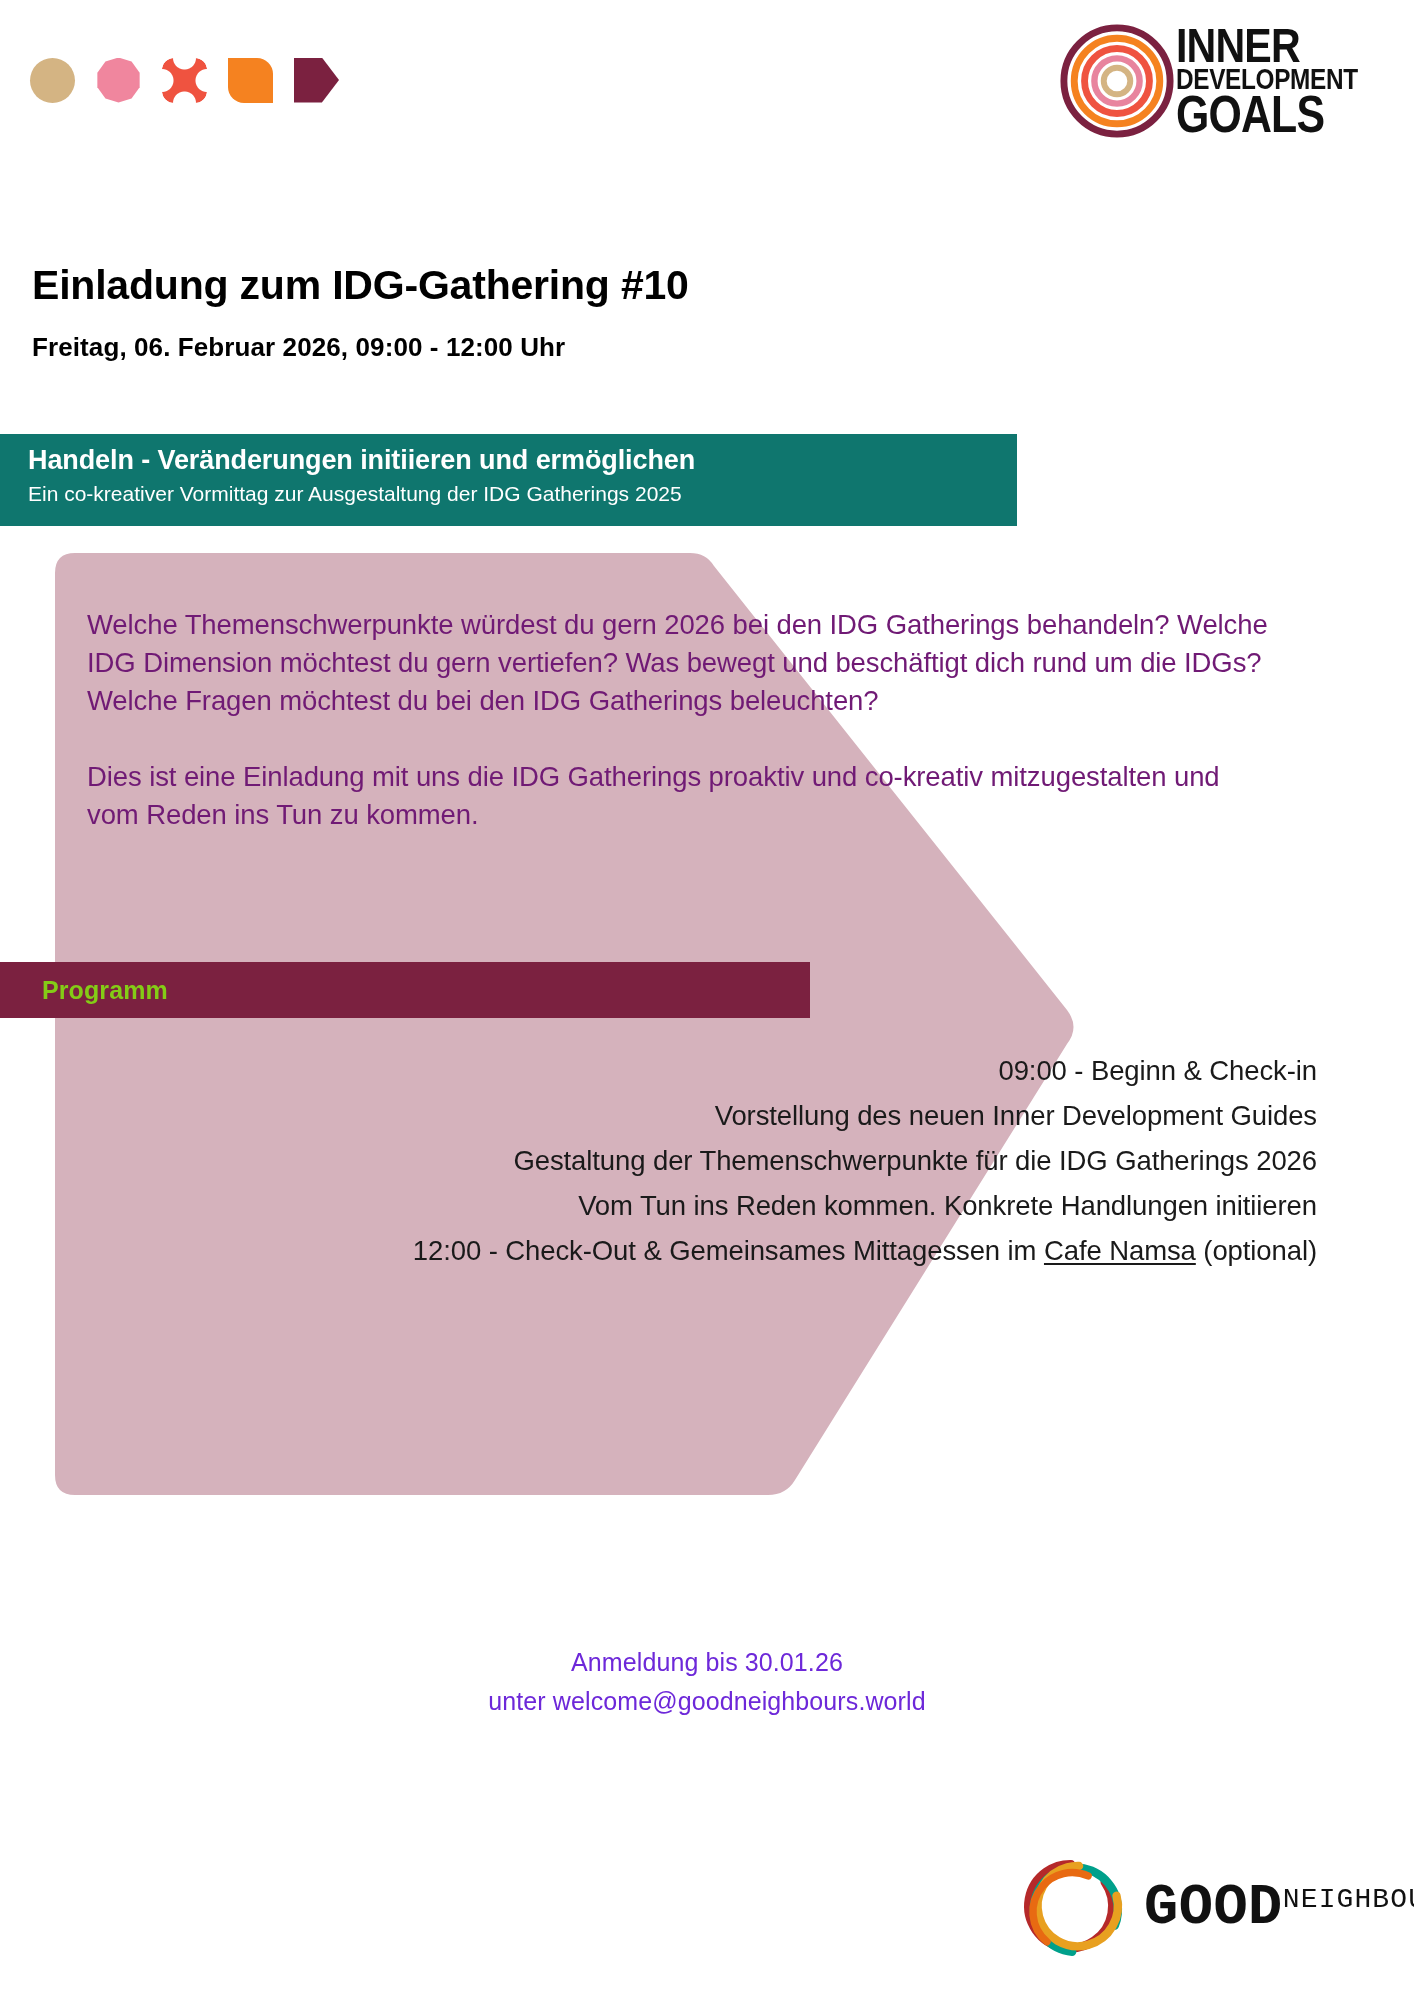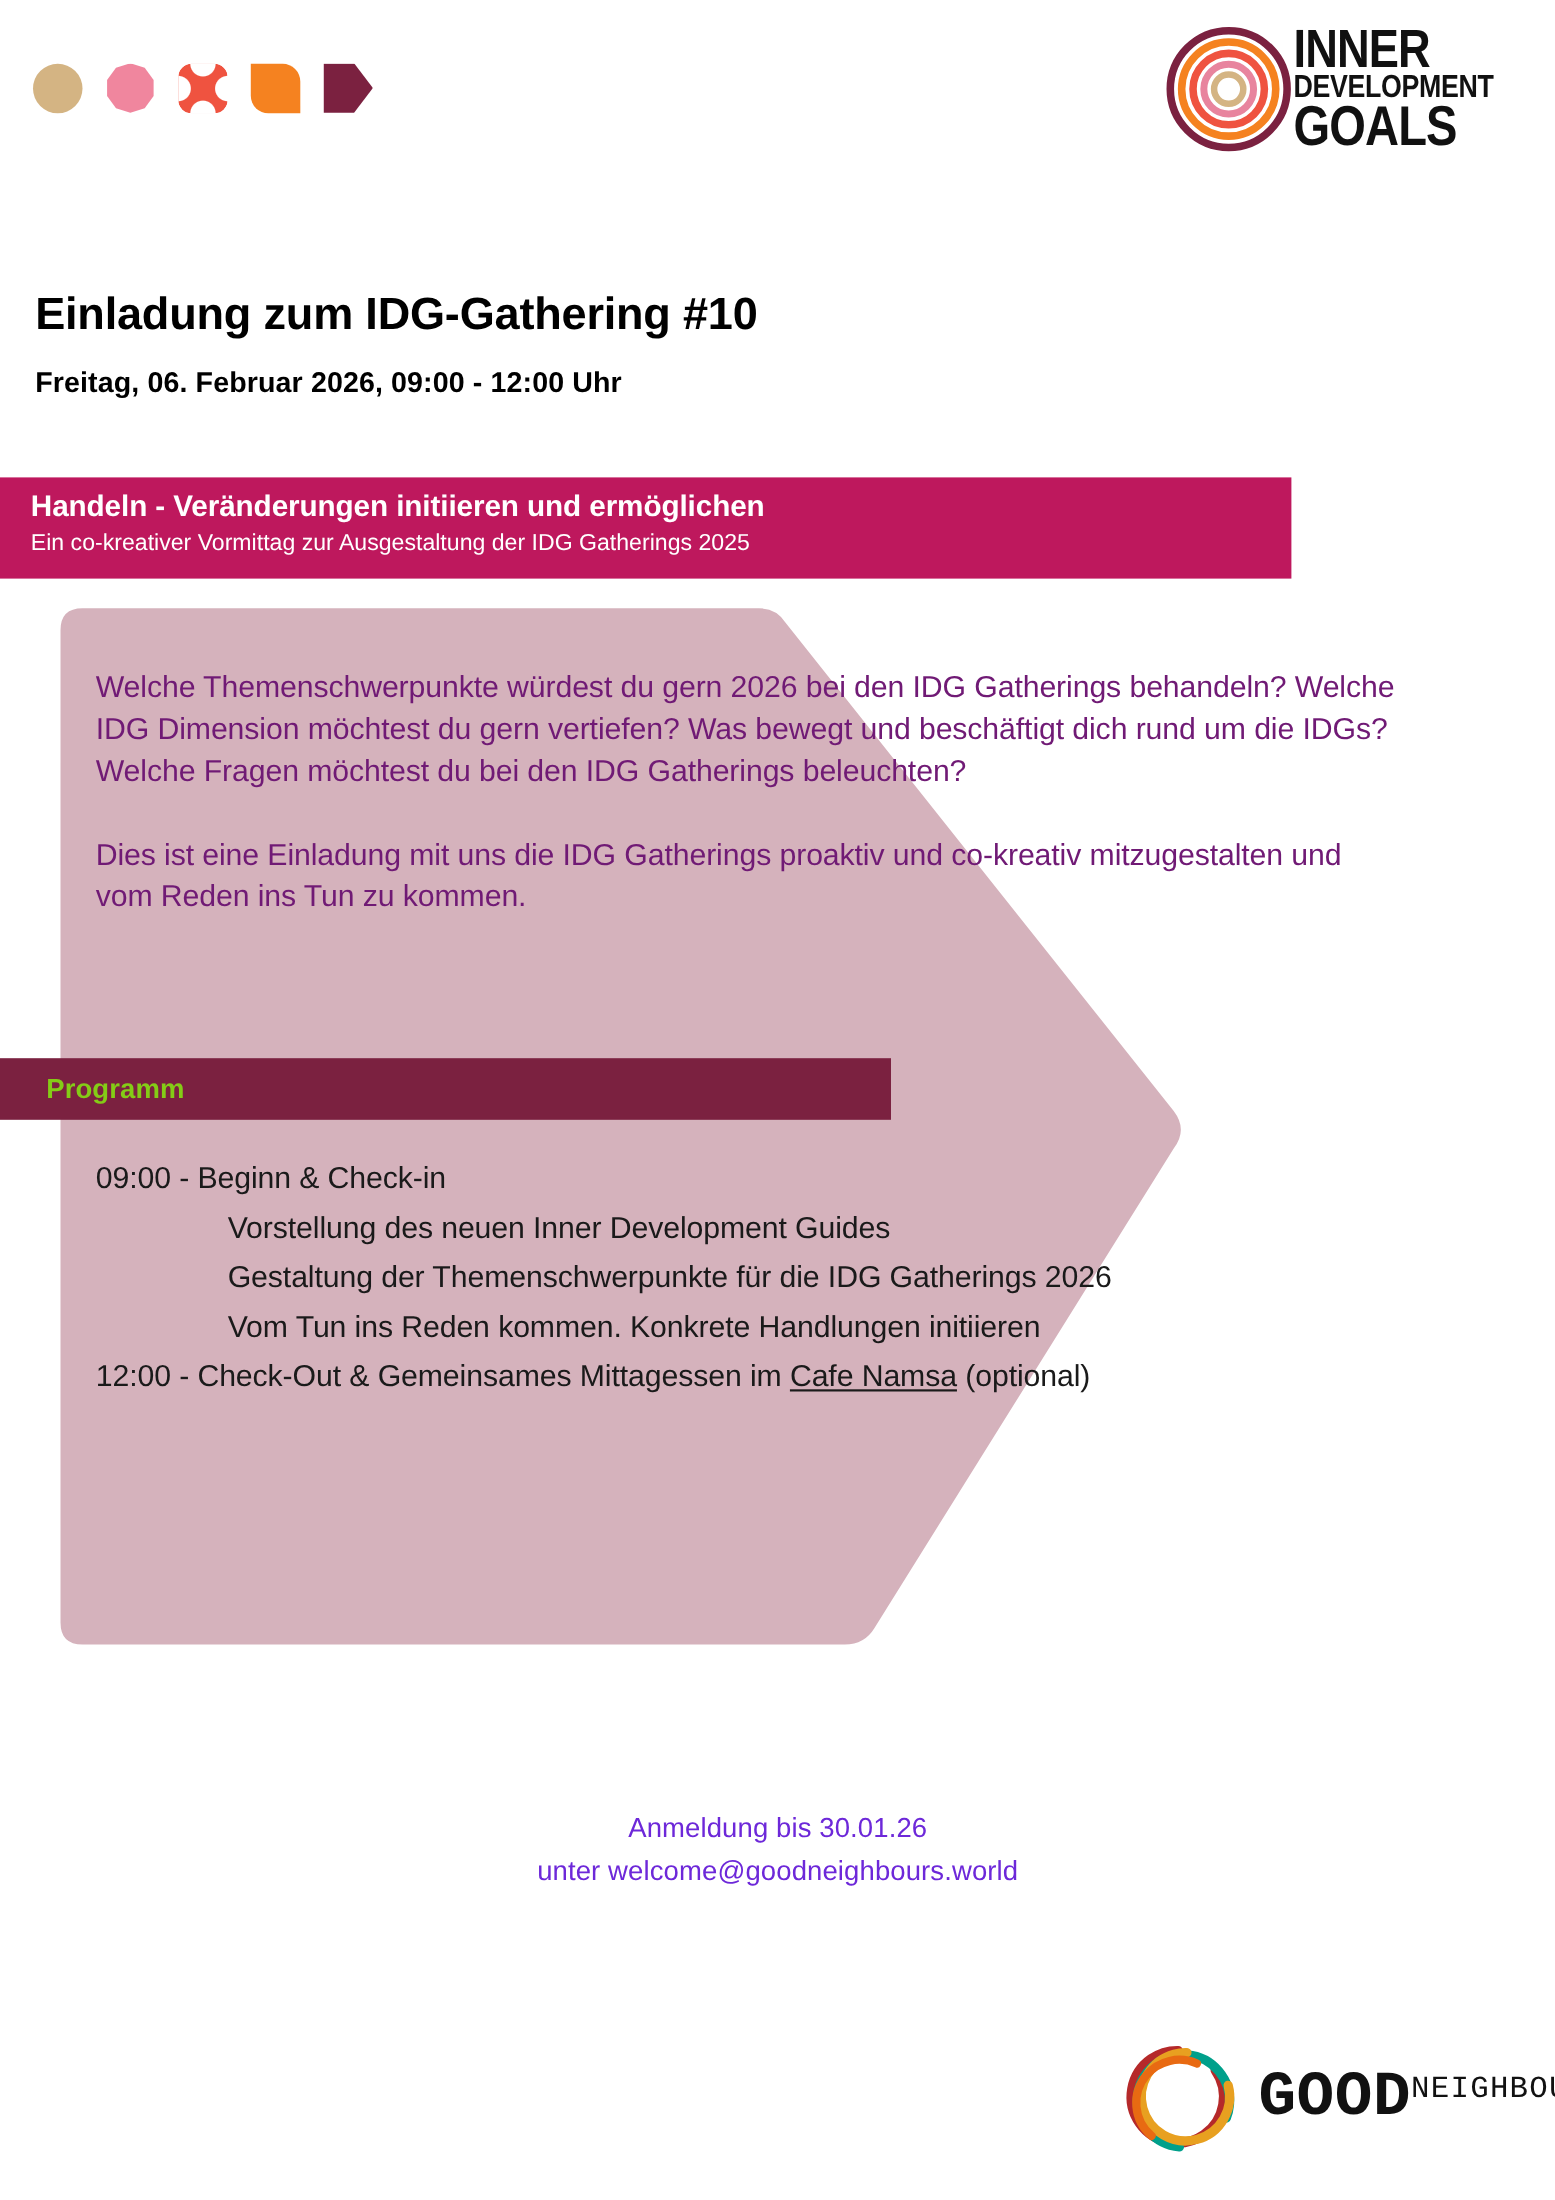--- a/index.html
+++ b/index.html
@@ -100,23 +100,23 @@
     color: #000000;
     letter-spacing: 0.1px;
     white-space: nowrap;
   }
 
   
   .banner {
     position: absolute;
     left: 0;
     top: 434px;
-    width: 1174px;
+    width: 1017px;
     height: 92px;
-    background: #be185d;
+    background: #0f766e;
     color: #ffffff;
     padding: 10px 0 0 28px;
     box-sizing: border-box;
   }
   .banner-title {
     font-size: 27px;
     font-weight: 700;
     letter-spacing: -0.1px;
     line-height: 1.25;
   }
@@ -174,21 +174,21 @@
   .schedule {
     position: absolute;
     left: 87px;
     top: 1048px;
     width: 1230px;
     font-size: 27.5px;
     line-height: 45px;
     color: #1a1a1a;
     letter-spacing: -0.1px;
   }
-  .schedule .row { white-space: nowrap; }
+  .schedule .row { white-space: nowrap; text-align: right; }
   .schedule .indent { padding-left: 120px; }
   .schedule u { text-decoration: underline; text-underline-offset: 3px; }
 
   
   .footer-note {
     position: absolute;
     left: 0;
     top: 1643px;
     width: 1414px;
     text-align: center;

